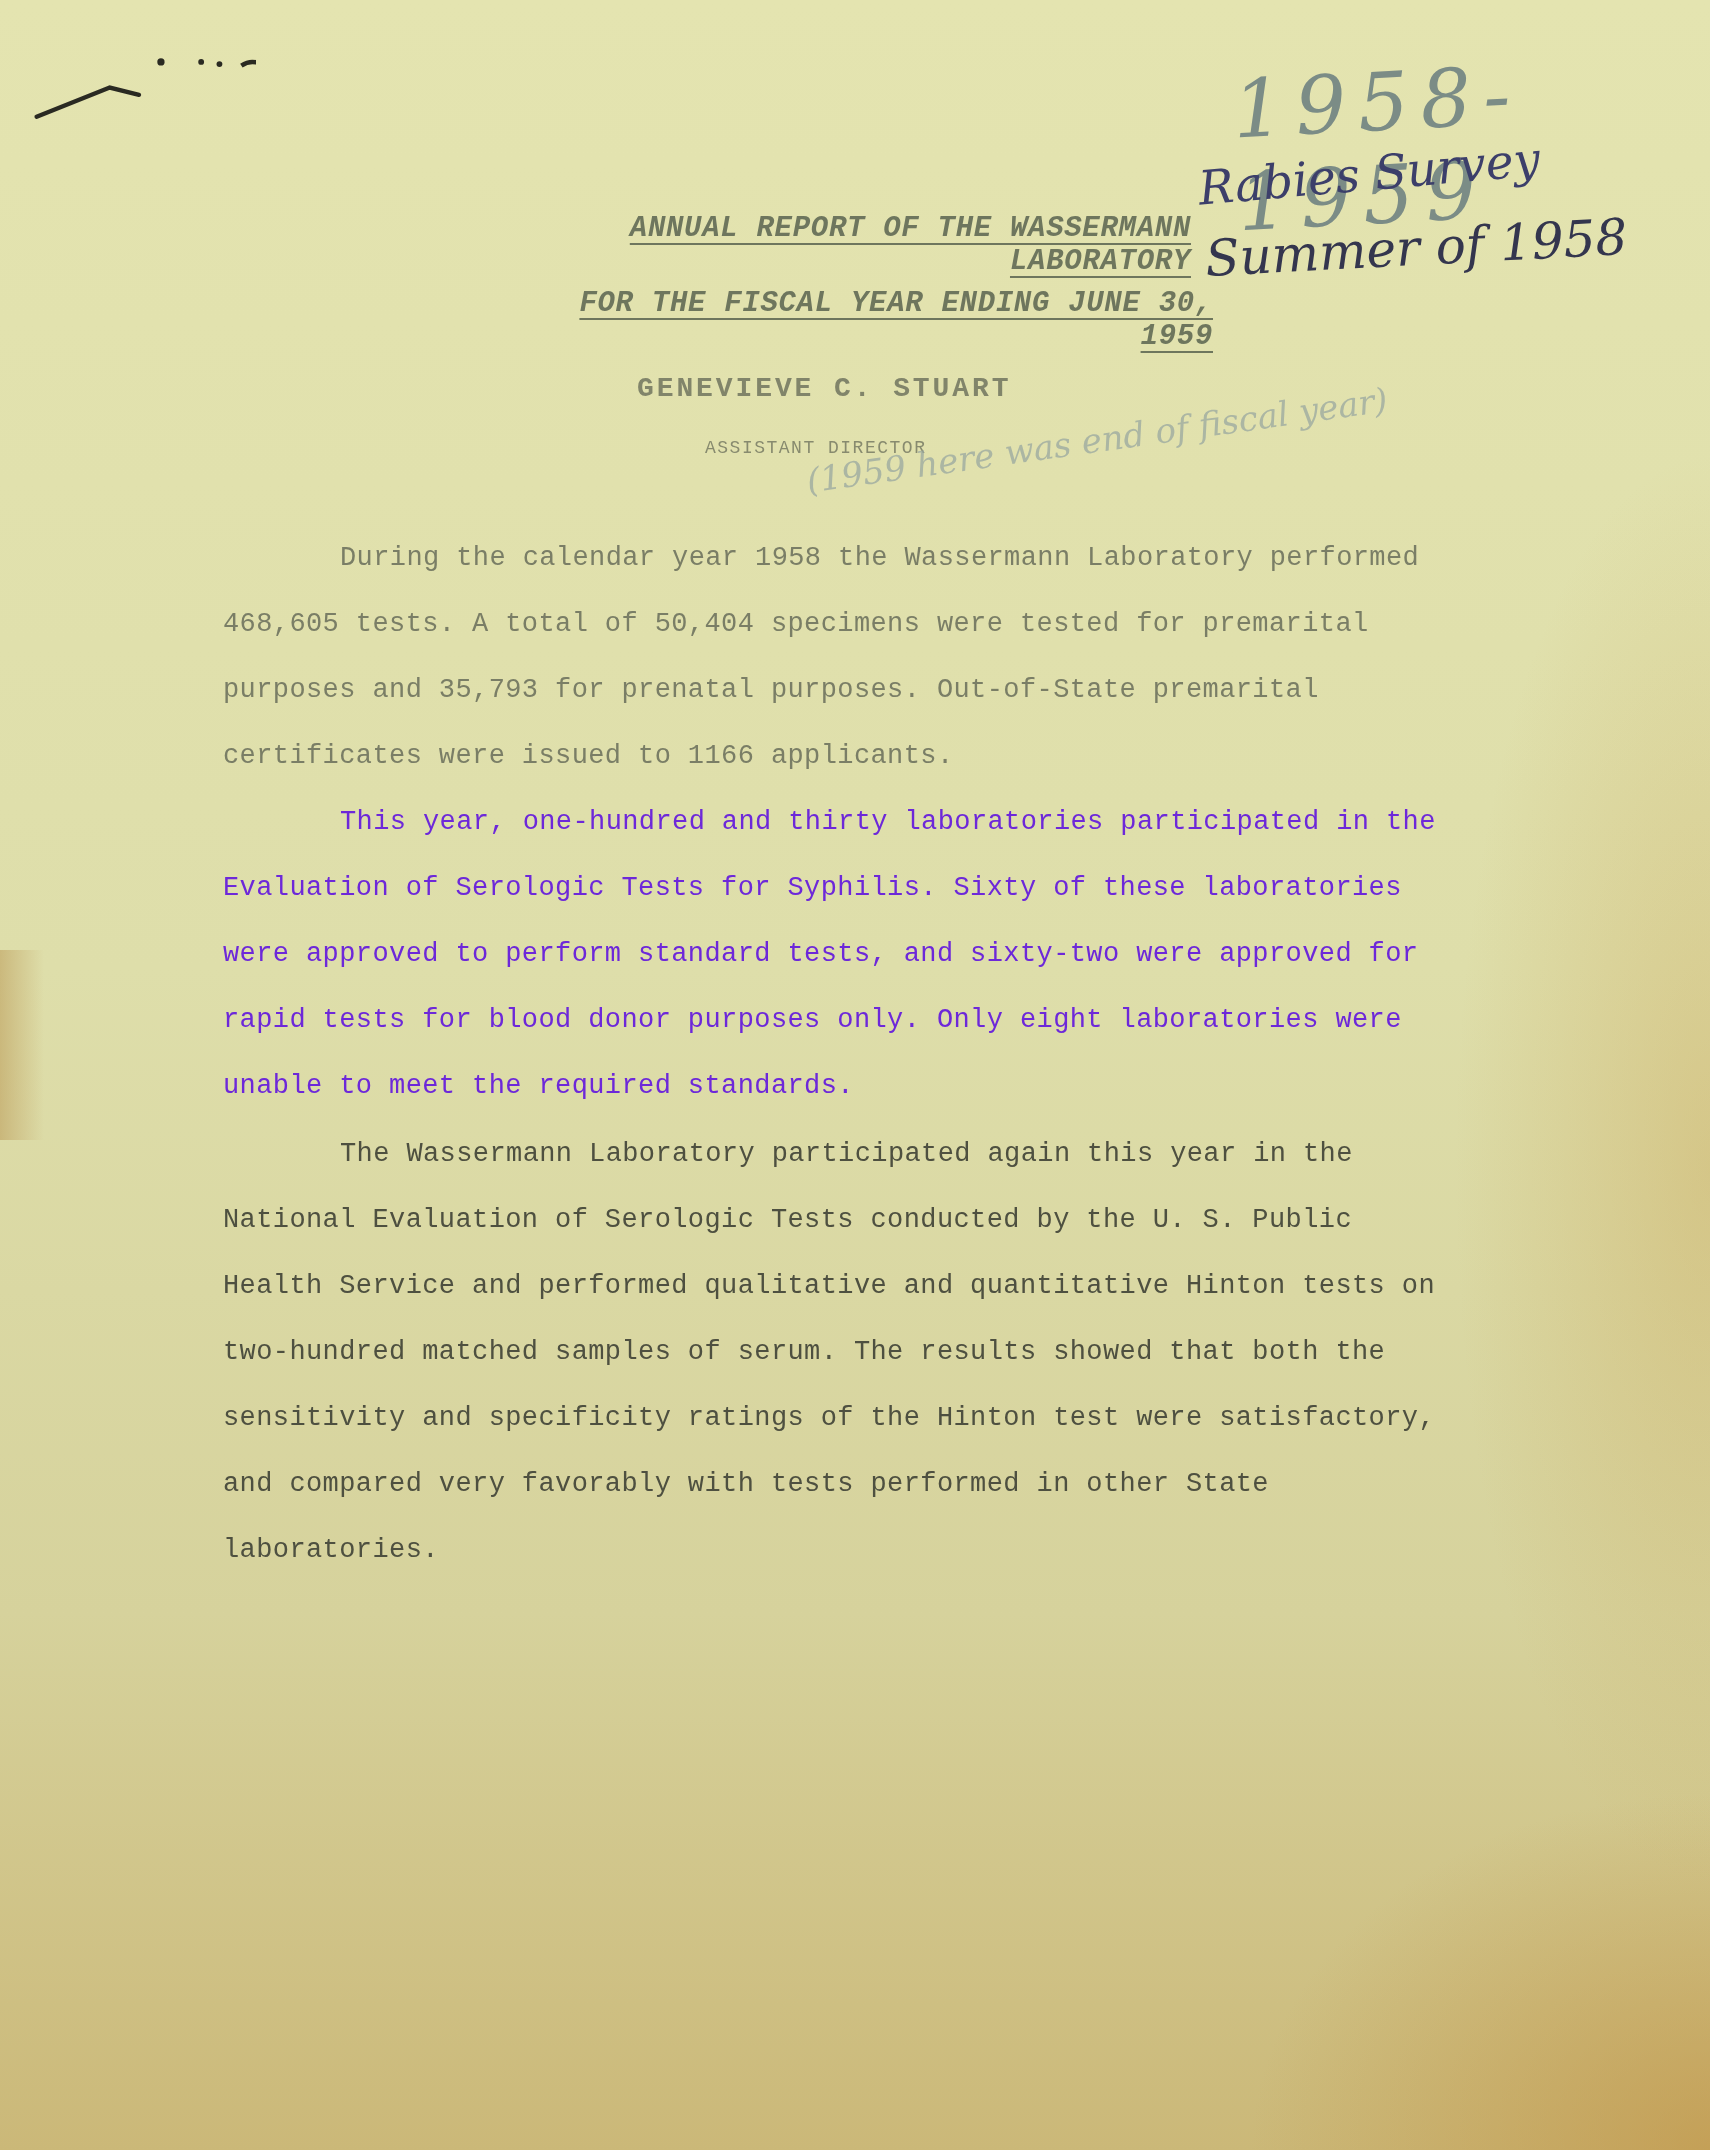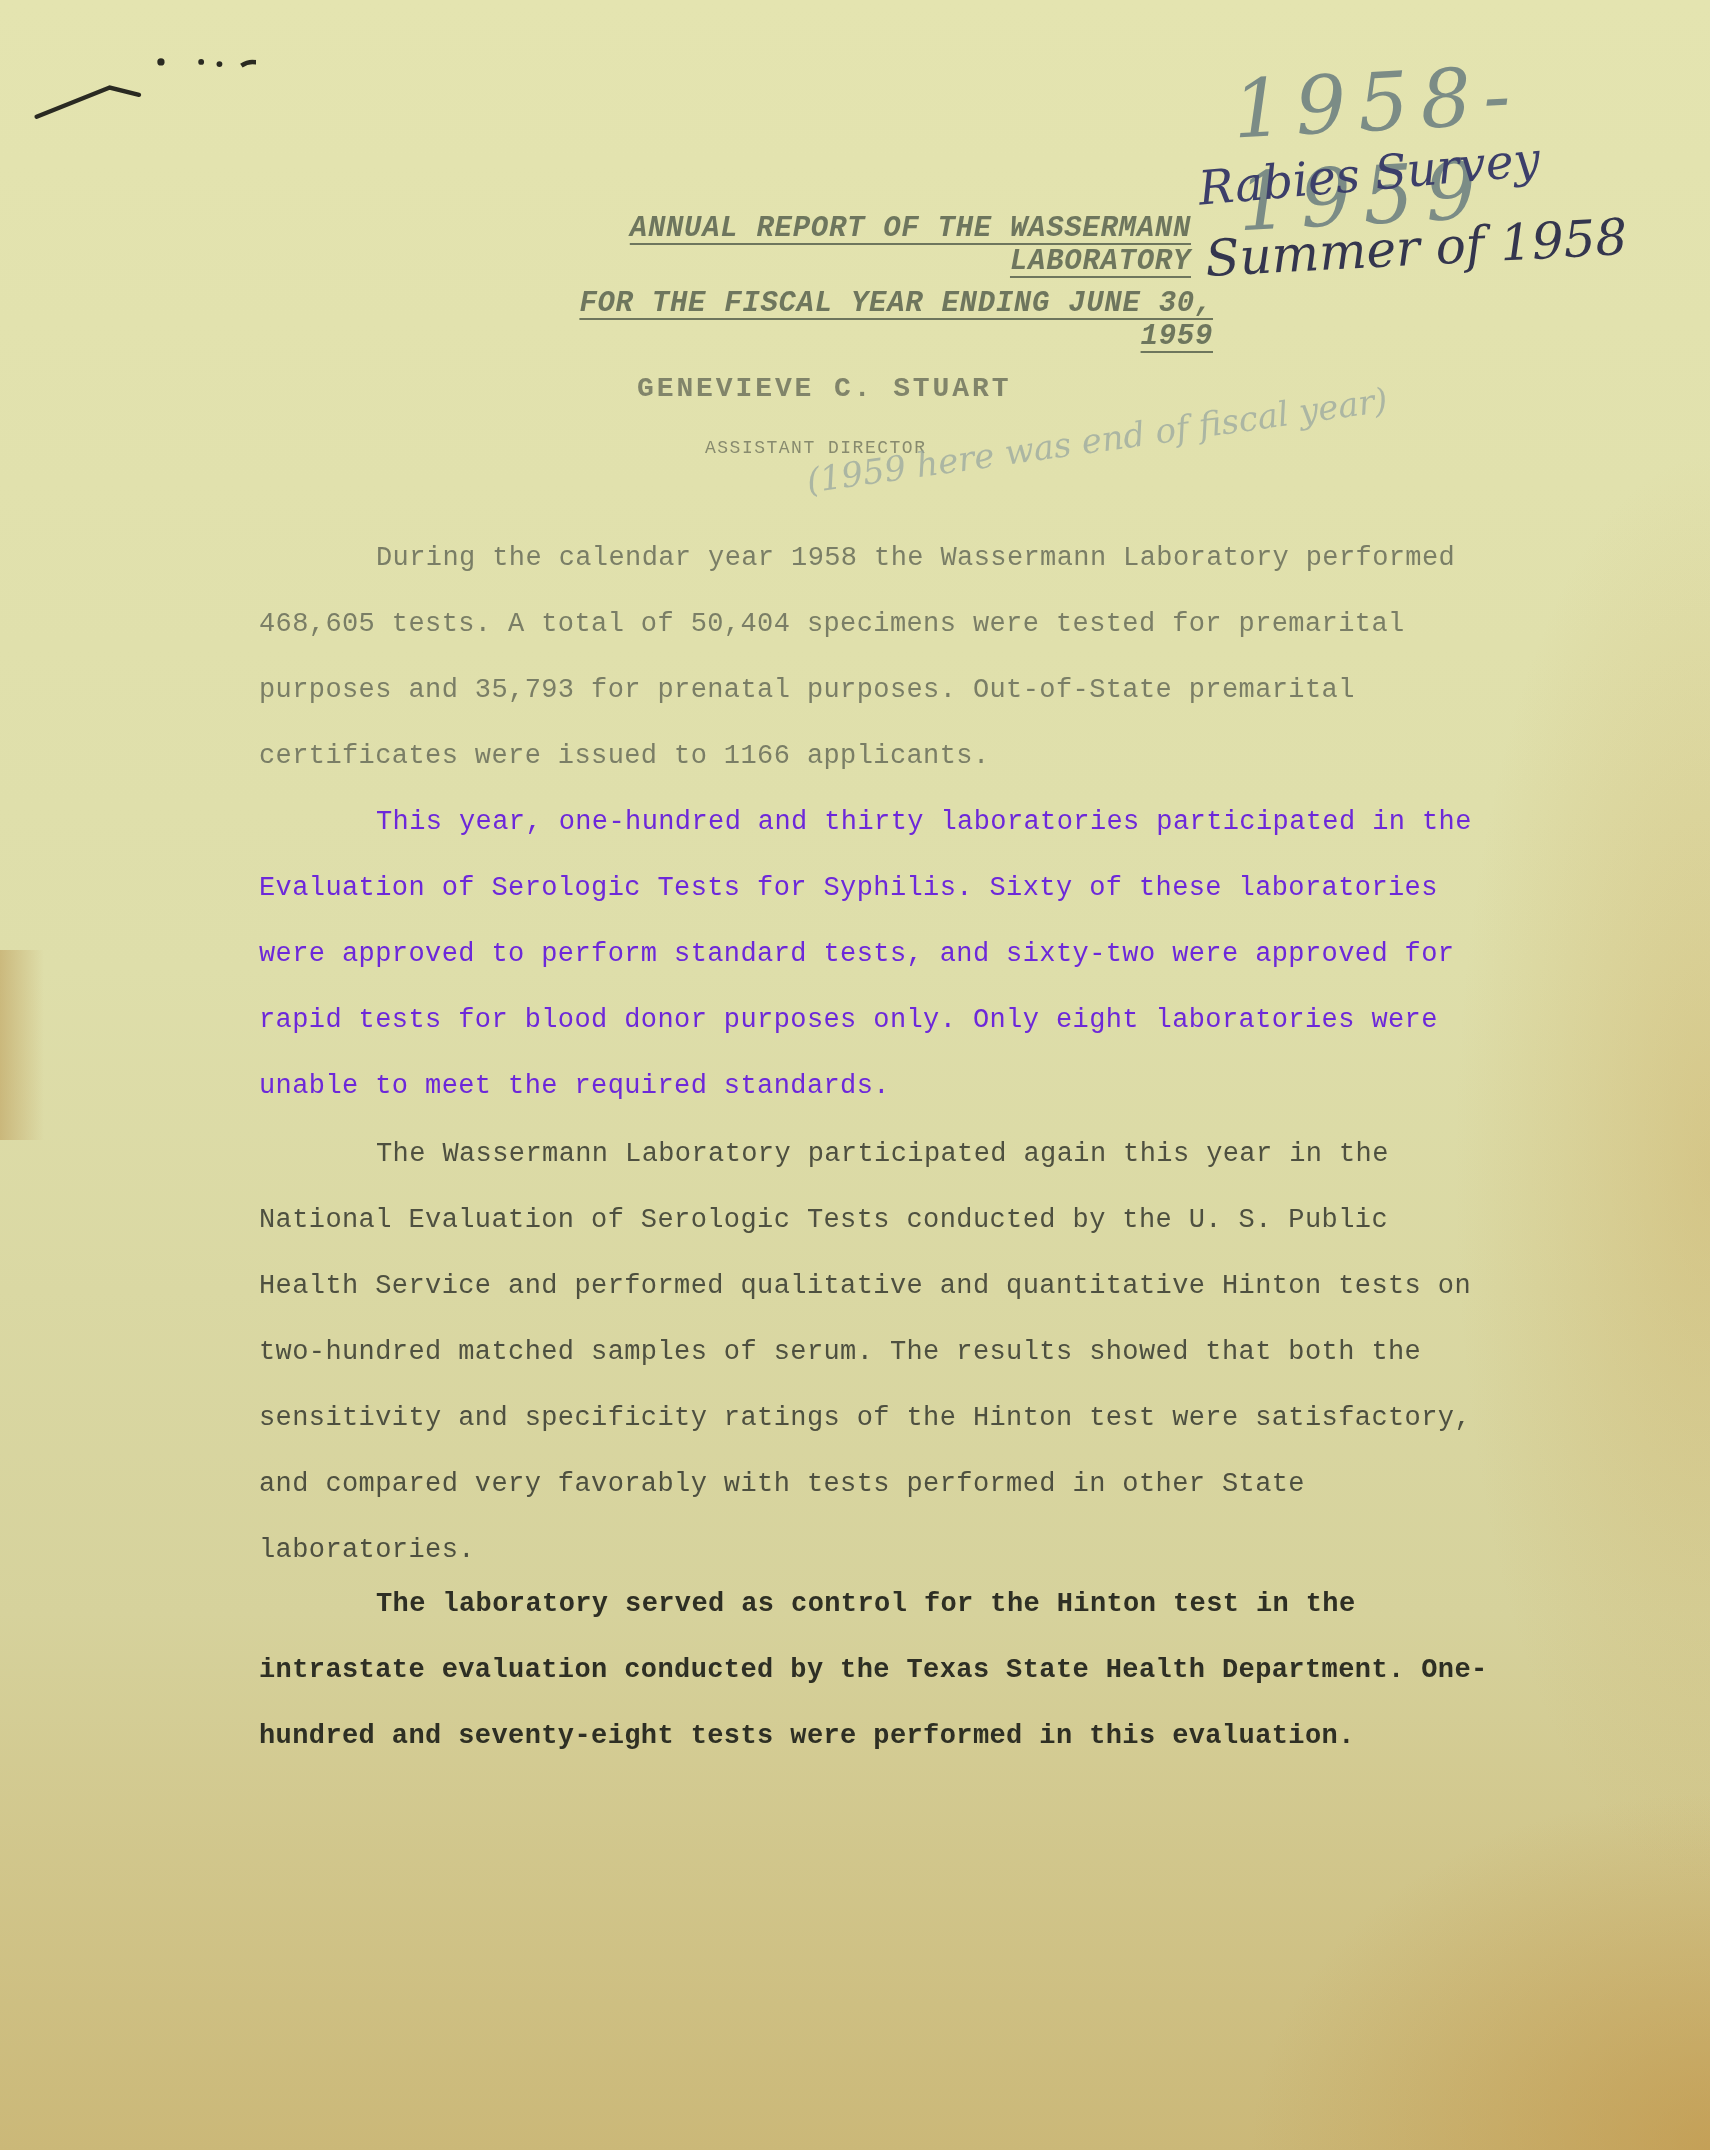--- a/index.html
+++ b/index.html
@@ -25,21 +25,21 @@
     .role { position: absolute; top: 438px; left: 705px; font-size: 18px; color: #6a6e5a; letter-spacing: 1.5px; opacity: 0.75; }
     .hand {
       position: absolute; font-family: "DejaVu Serif", serif; font-style: italic;
     }
     .hand-year { top: 51px; left: 1235px; font-size: 80px; color: #7b8c86; letter-spacing: 11.7px; transform: rotate(-3deg); }
     .hand-rabies { top: 146px; left: 1198px; font-size: 47px; color: #3c3f6a; transform: rotate(-5deg); }
     .hand-summer { top: 219px; left: 1205px; font-size: 50px; color: #34364e; transform: rotate(-3deg); }
     .hand-note { top: 420px; left: 804px; font-size: 34px; color: #9aa8a0; opacity: 0.75; transform: rotate(-8deg); }
     .body-text {
       position: absolute; left: 223px; width: 1242px;
-      font-size: 27px; line-height: 66px; letter-spacing: 0.4px; margin-left: 36px;
+      font-size: 27px; line-height: 66px; letter-spacing: 0.4px;
     }
     .para { margin: 0; text-indent: 117px; }
     .p1 { top: 525px; color: #7a7e66; }
     .p2 { top: 789px; color: #6d28d9; }
     .p3 { top: 1121px; color: #4e5040; }
     .p4 { top: 1571px; color: #2e2f24; font-weight: bold; }
     .p5 { top: 1770px; color: #26271e; font-weight: bold; }
     .marks { position: absolute; top: 29px; left: 22px; width: 234px; height: 117px; }
     .fold { position: absolute; left: 0; top: 950px; width: 44px; height: 190px;
       background: linear-gradient(90deg, rgba(180,140,70,0.45), rgba(180,140,70,0)); }
@@ -71,17 +71,14 @@
 
   <div class="body-text p1">
     <p class="para">During the calendar year 1958 the Wassermann Laboratory performed 468,605 tests. A total of 50,404 specimens were tested for premarital purposes and 35,793 for prenatal purposes. Out-of-State premarital certificates were issued to 1166 applicants.</p>
   </div>
   <div class="body-text p2">
     <p class="para">This year, one-hundred and thirty laboratories participated in the Evaluation of Serologic Tests for Syphilis. Sixty of these laboratories were approved to perform standard tests, and sixty-two were approved for rapid tests for blood donor purposes only. Only eight laboratories were unable to meet the required standards.</p>
   </div>
   <div class="body-text p3">
     <p class="para">The Wassermann Laboratory participated again this year in the National Evaluation of Serologic Tests conducted by the U. S. Public Health Service and performed qualitative and quantitative Hinton tests on two-hundred matched samples of serum. The results showed that both the sensitivity and specificity ratings of the Hinton test were satisfactory, and compared very favorably with tests performed in other State laboratories.</p>
   </div>
-  <div class="body-text p4">
-    <p class="para">The laboratory served as control for the Hinton test in the intrastate evaluation conducted by the Texas State Health Department. One-hundred and seventy-eight tests were performed in this evaluation.</p>
-  </div>
 </div>
 
 
 </body></html>

